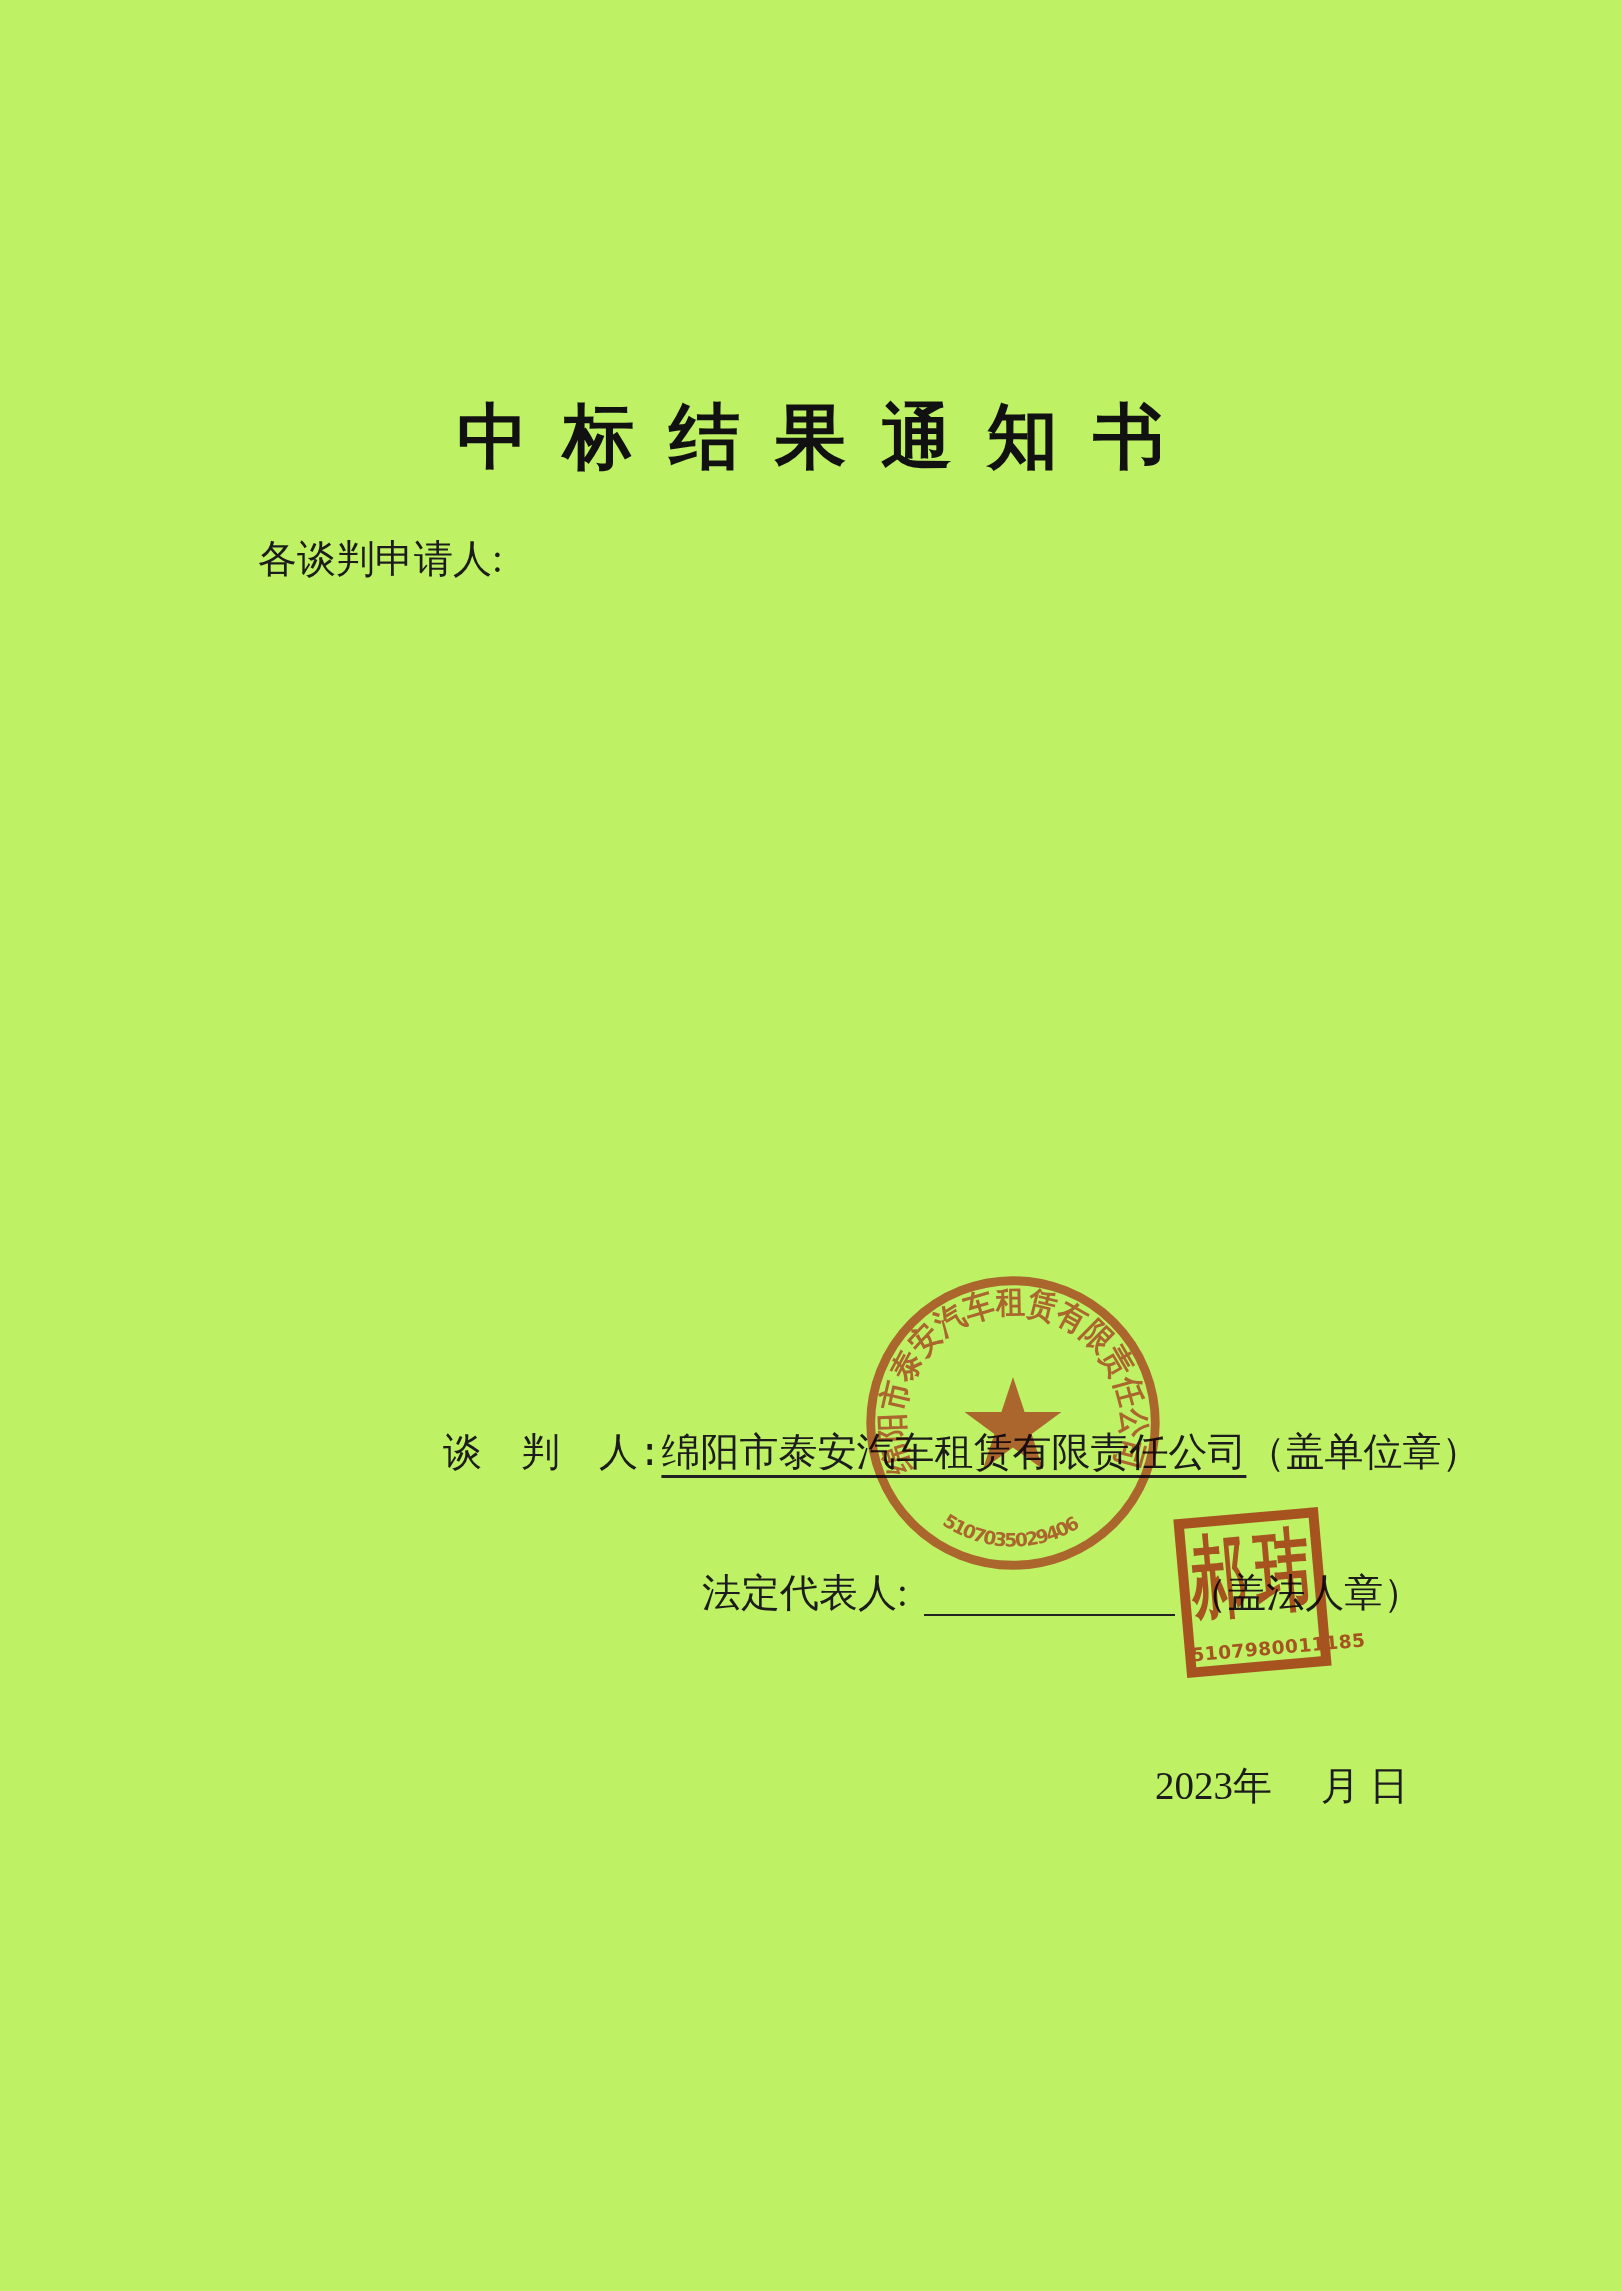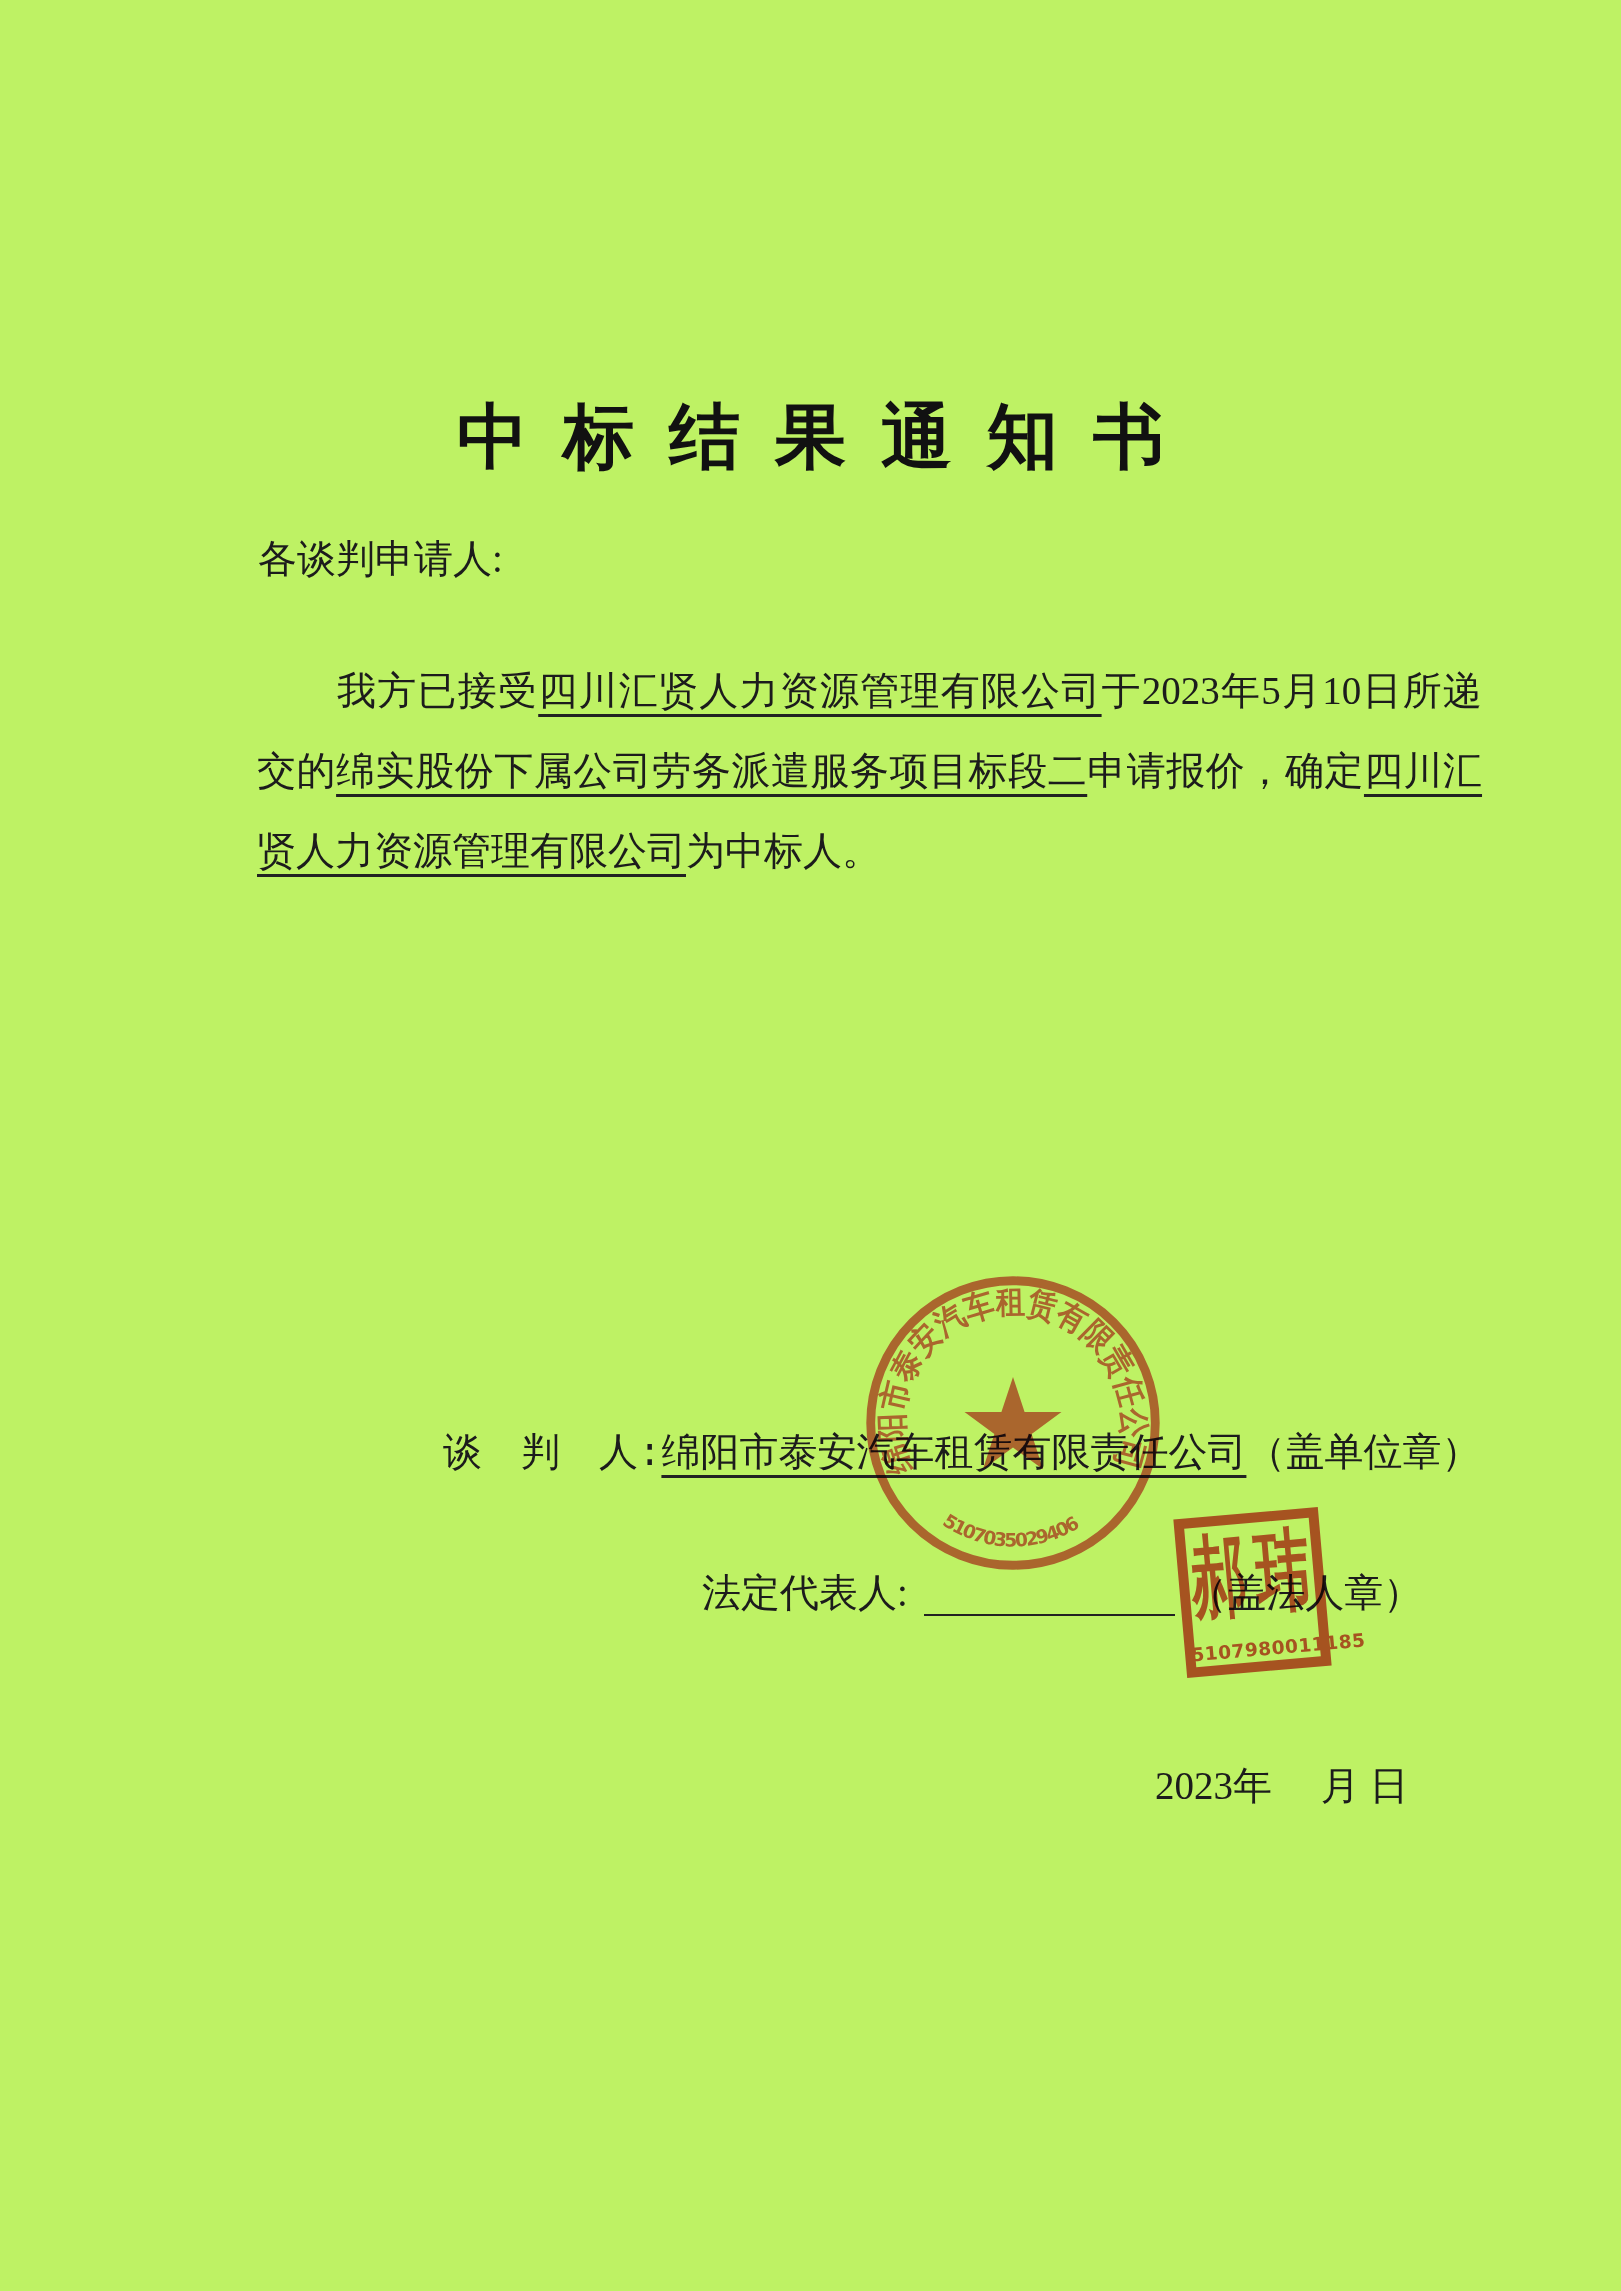--- a/index.html
+++ b/index.html
@@ -119,25 +119,20 @@
 </style>
 </head>
 <body>
 
 <div class="page">
 
   <h1 class="title">中标结果通知书</h1>
 
   <div class="salutation">各谈判申请人:</div>
 
-  <div class="body-paragraph">
-    <div class="pline pline-1"><span>我方已接受</span><span class="u">四川汇贤人力资源管理有限公司</span><span>于2023年5月10日所递</span></div>
-    <div class="pline pline-2"><span>交的</span><span class="u">绵实股份下属公司劳务派遣服务项目标段二</span><span>申请报价，确定</span><span class="u">四川汇</span></div>
-    <div class="pline pline-3"><span class="u">贤人力资源管理有限公司</span><span>为中标人。</span></div>
-  </div>
 
 
   <div class="negotiator-line"><span>谈　判　人:</span><span class="u">绵阳市泰安汽车租赁有限责任公司</span><span>（盖单位章）</span></div>
 
   <div class="legal-line"><span>法定代表人:</span><span class="blank-line"></span><span>（盖法人章）</span></div>
 
   <div class="date-line">2023年　 月  日</div>
 
   <svg class="round-stamp" viewBox="0 0 320 320" xmlns="http://www.w3.org/2000/svg">
     <defs>

